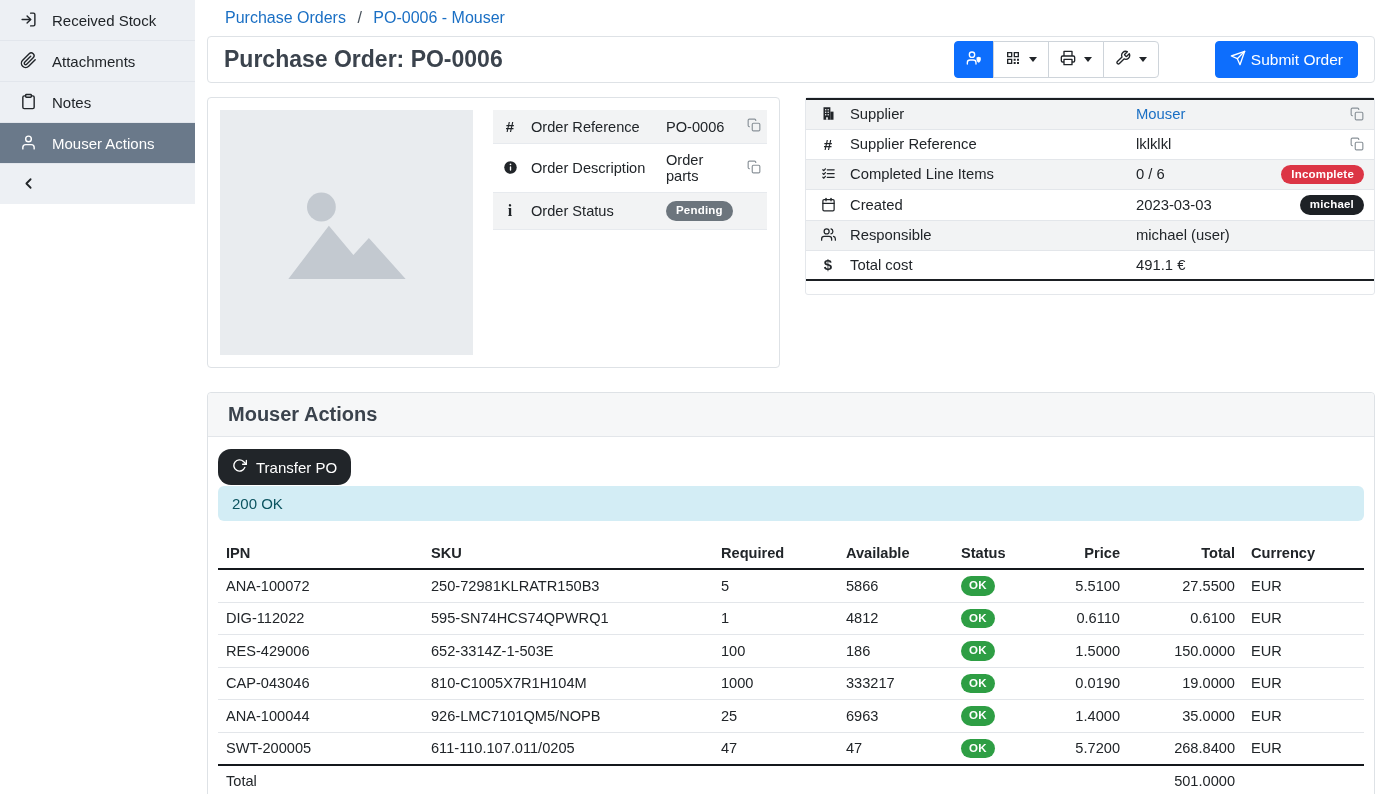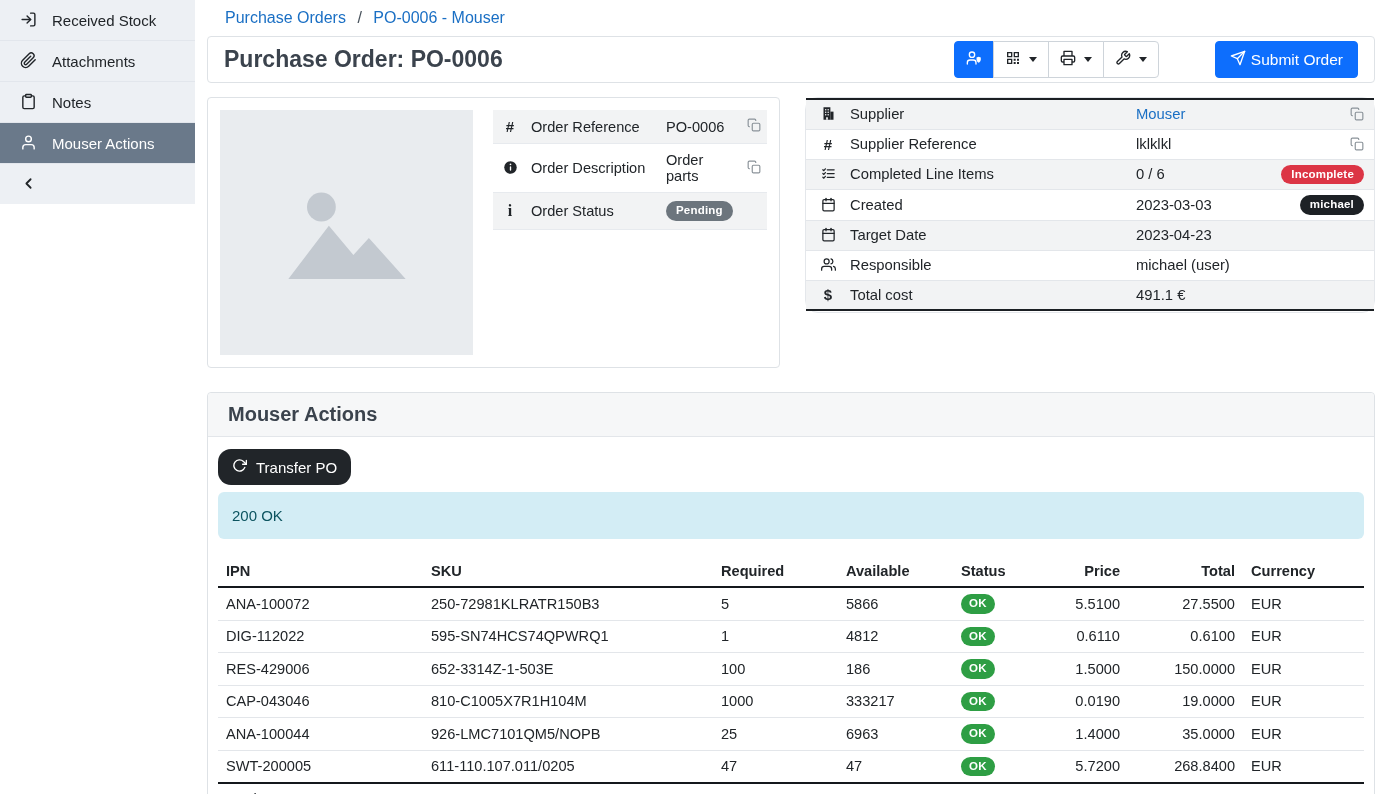--- a/index.html
+++ b/index.html
@@ -56,21 +56,21 @@
     padding: 12px; display: flex; gap: 20px; background: #fff;
   }
   .img-ph { width: 253px; height: 245px; background: #e9ecef; display: flex; align-items: center; justify-content: center; flex: 0 0 253px; }
   .kv-table { flex: 1; border-collapse: collapse; font-size: 14.6px; align-self: flex-start; }
   .kv-table td { padding: 8px 4px; border-bottom: 1px solid #e7eaee; vertical-align: middle; }
   .kv-table tr:nth-child(odd) { background: #f2f3f4; }
   .kv-table .ic { width: 34px; text-align: center; }
   .kv-table .lbl { width: 135px; }
   .kv-table .cp { width: 26px; text-align: right; padding-right: 6px; }
 
-  .right-card { flex: 1; border: 1px solid #e4e7eb; border-radius: 13px; padding-bottom: 1px; background: #fff; }
+  .right-card { flex: 1; border: 1px solid #e4e7eb; border-radius: 3px; padding-bottom: 13px; background: #fff; }
   .right-table {
     width: 100%; border-collapse: collapse; font-size: 14.8px;
     border-top: 2px solid #1b1f23; border-bottom: 2px solid #1b1f23;
   }
   .right-table td { padding: 5px 10px; height: 30px; vertical-align: middle; }
   .right-table tr:nth-child(odd) { background: #f2f3f4; }
   .right-table tr + tr td { border-top: 1px solid #e3e6ea; }
   .right-table .ic { width: 34px; text-align: center; padding-right: 0; }
   .right-table .lbl { width: 286px; }
   .right-table .valwrap { display: flex; align-items: center; justify-content: space-between; }
@@ -98,22 +98,22 @@
   .panel-title { font-size: 20px; font-weight: 600; color: #3b434d; }
   .panel-body { padding: 12px 10px 0; }
   .btn-dark {
     background: #212529; color: #fff; border: none; border-radius: 13px;
     height: 36px; padding: 0 14px; display: inline-flex; align-items: center; gap: 9px;
     font-size: 15px; cursor: pointer;
   }
   .btn-dark svg { width: 15px; height: 15px; }
   .alert {
     background: var(--alert-bg, #d3edf5); color: var(--alert-text, #0c5460);
-    border-radius: 6px; padding: 0 14px; margin-top: 7px; font-size: 15px;
-    height: 47px; display: flex; align-items: center;
+    border-radius: 6px; padding: 0 14px; margin-top: 1px; font-size: 15px;
+    height: 35px; display: flex; align-items: center;
   }
   .parts-table { width: 100%; border-collapse: collapse; margin-top: 17px; font-size: 14.6px; }
   .parts-table th { text-align: left; font-weight: 600; padding: 7px 8px; border-bottom: 2px solid #14181c; }
   .parts-table td { padding: 6px 8px; border-bottom: 1px solid #e3e6ea; height: 30px; }
   .parts-table th.num, .parts-table td.num { text-align: right; }
   .parts-table tbody tr:last-child td { border-bottom: 2px solid #14181c; }
   .parts-table tfoot td { border-bottom: 2px solid #14181c; padding: 7px 8px; }
   .col-ipn { width: 205px; } .col-sku { width: 290px; } .col-req { width: 125px; }
   .col-avail { width: 115px; } .col-status { width: 105px; } .col-price { width: 70px; }
   .col-total { width: 115px; } .col-curr { width: auto; }
@@ -372,34 +372,20 @@
               <div class="valwrap">
                 <span>2023-03-03</span>
                 <span class="badge badge-user">michael</span>
               </div>
             </td>
           </tr>
           <tr>
             <td class="ic">
               <span>
                 <svg viewBox="0 0 24 24" fill="none" stroke="currentColor" stroke-width="2" stroke-linecap="round" stroke-linejoin="round">
-                      <rect x="3" y="4" width="18" height="18" rx="2"></rect>
-                      <line x1="16" y1="2" x2="16" y2="6"></line>
-                      <line x1="8" y1="2" x2="8" y2="6"></line>
-                      <line x1="3" y1="10" x2="21" y2="10"></line>
-                    </svg>
-              </span>
-            </td>
-            <td class="lbl">Target Date</td>
-            <td>2023-04-23</td>
-          </tr>
-          <tr>
-            <td class="ic">
-              <span>
-                <svg viewBox="0 0 24 24" fill="none" stroke="currentColor" stroke-width="2" stroke-linecap="round" stroke-linejoin="round">
                       <path d="M17 21v-2a4 4 0 0 0-4-4H5a4 4 0 0 0-4 4v2"></path>
                       <circle cx="9" cy="7" r="4"></circle>
                       <path d="M23 21v-2a4 4 0 0 0-3-3.87"></path>
                       <path d="M16 3.13a4 4 0 0 1 0 7.75"></path>
                     </svg>
               </span>
             </td>
             <td class="lbl">Responsible</td>
             <td>michael (user)</td>
           </tr>

